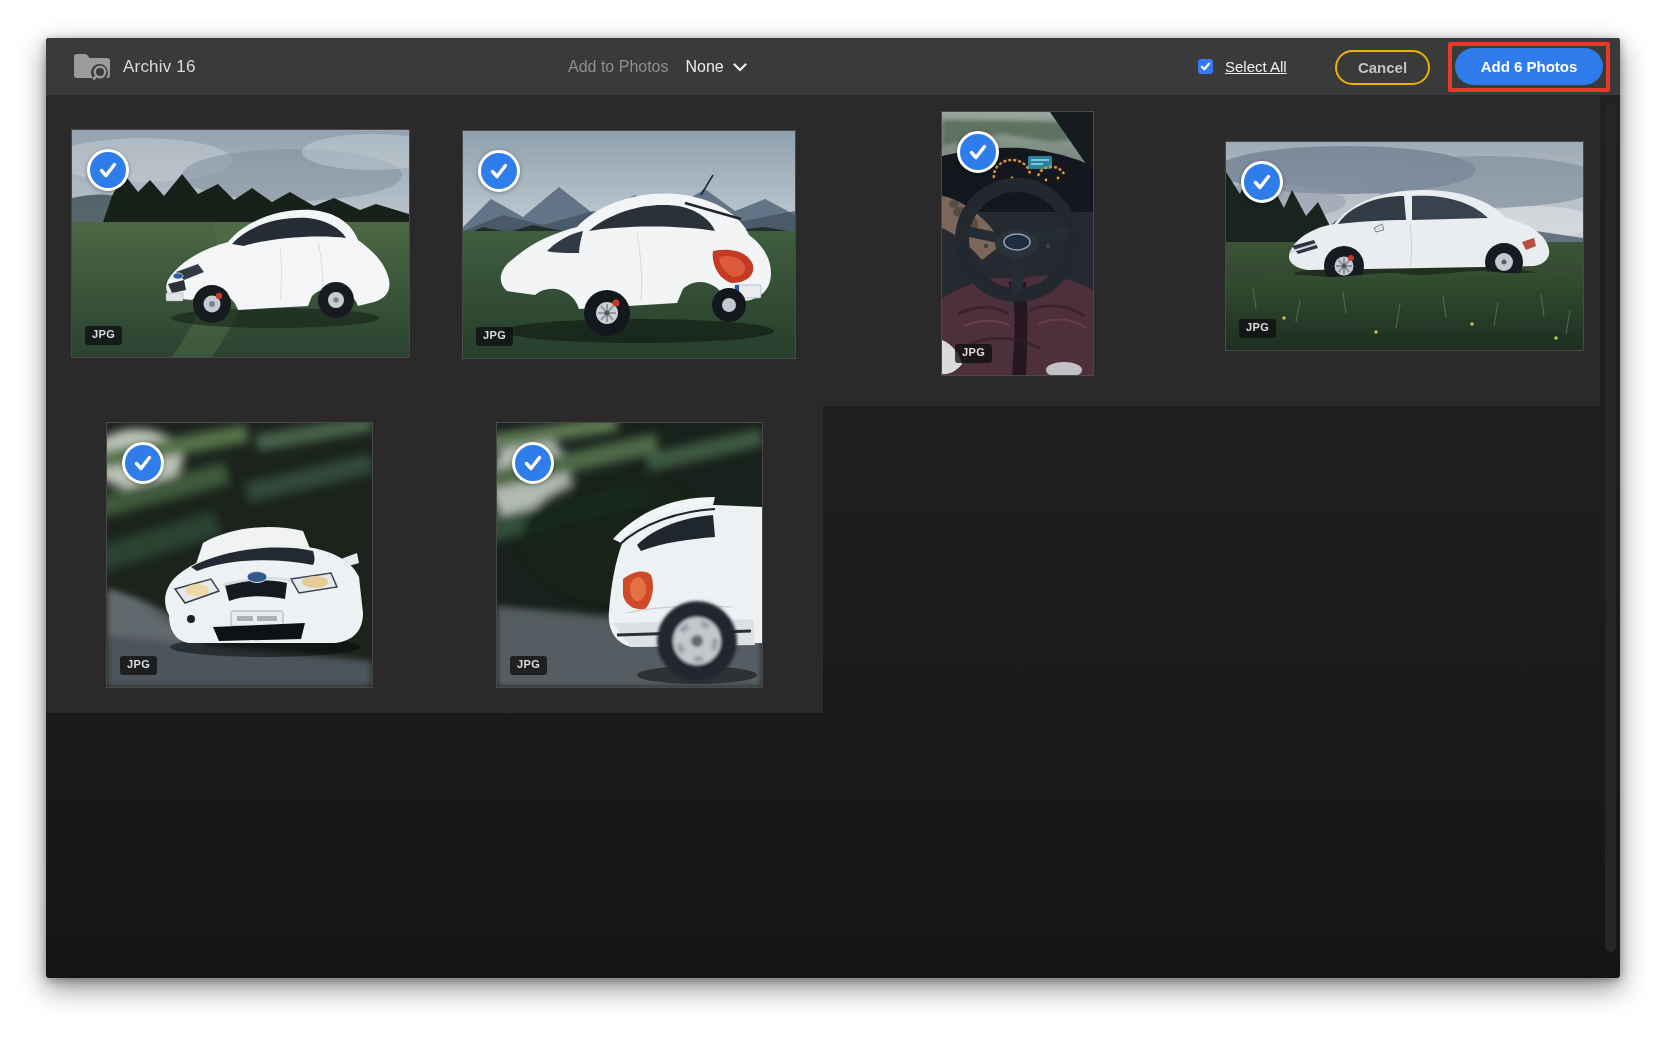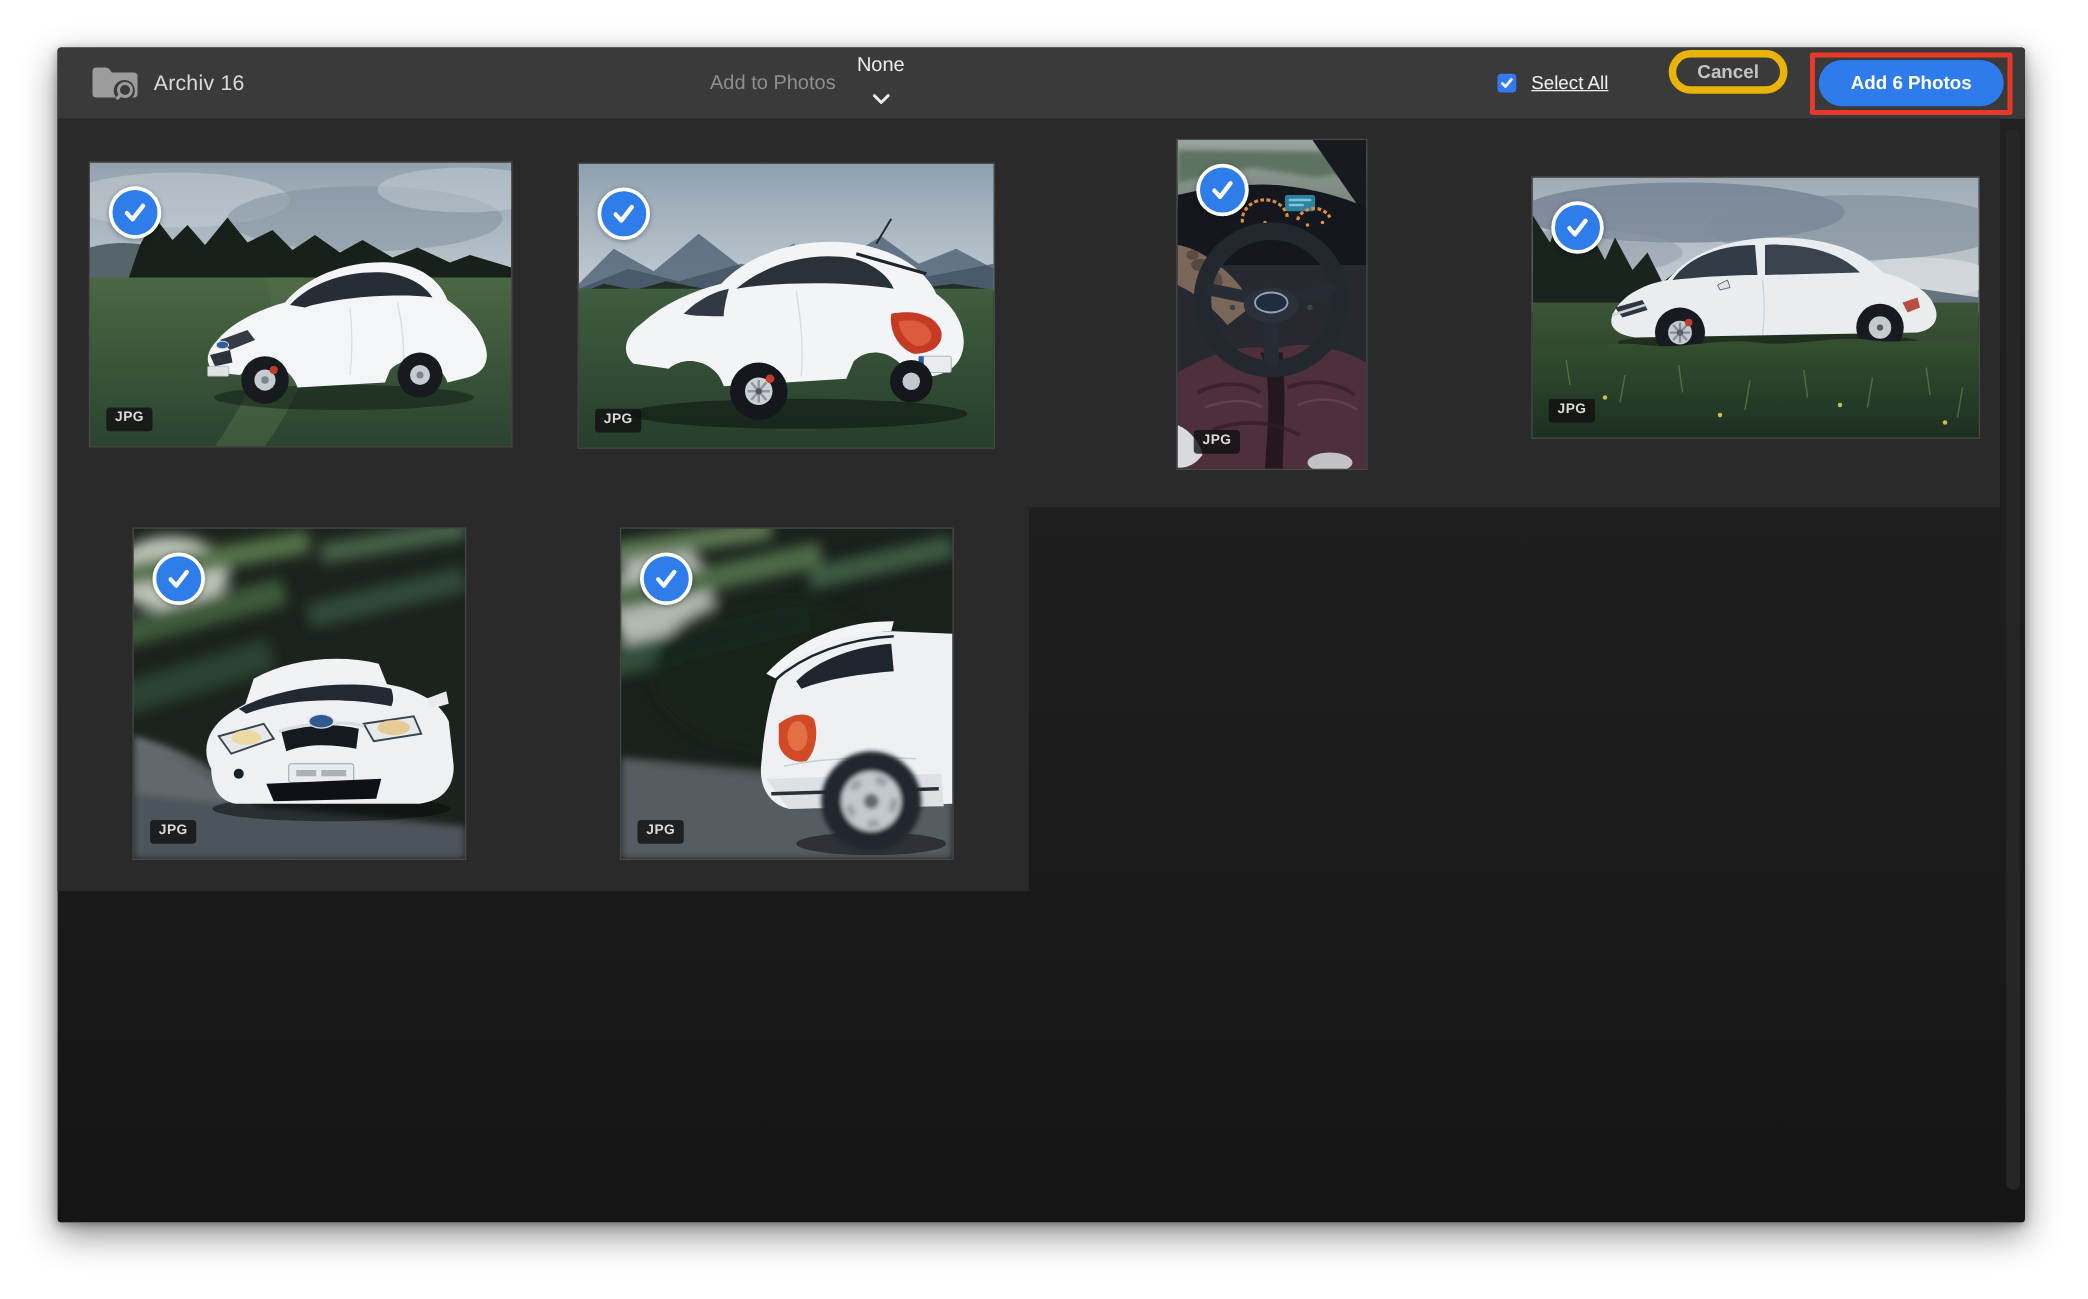--- a/index.html
+++ b/index.html
@@ -9,26 +9,26 @@
   .dialog{position:absolute;left:46px;top:38px;width:1574px;height:940px;
     background:linear-gradient(180deg,#212121 0%,#1d1d1d 55%,#151515 100%);
     border-radius:3px;box-shadow:0 10px 28px rgba(0,0,0,.45),0 2px 8px rgba(0,0,0,.3);}
 
   
   .hdr{position:absolute;left:0;top:0;width:100%;height:57px;background:#3a3a3a;border-radius:3px 3px 0 0;}
   .hdr-left{position:absolute;left:26px;top:0;height:57px;display:flex;align-items:center;gap:11px;}
   .title{font-size:17px;color:#dadada;letter-spacing:.2px;}
   .album-group{position:absolute;left:522px;top:0;height:57px;display:flex;align-items:center;gap:17px;}
   .album-label{font-size:16px;color:#8f8f8f;}
-  .album-dd{display:flex;align-items:center;gap:9px;cursor:pointer;flex-direction:column;}
+  .album-dd{display:flex;align-items:center;gap:9px;cursor:pointer;}
   .album-value{font-size:16px;color:#ececec;}
   .select-group{position:absolute;left:1152px;top:0;height:57px;display:flex;align-items:center;gap:12px;}
   .checkbox{width:15px;height:15px;border-radius:3px;background:#3478f6;display:flex;align-items:center;justify-content:center;cursor:pointer;}
   .select-label{font-size:15px;color:#f0f0f0;font-weight:500;text-decoration:underline;}
-  .btn-cancel{position:absolute;left:1289px;top:2px;width:95px;height:35px;border:6px solid #eab308;
+  .btn-cancel{position:absolute;left:1289px;top:12px;width:95px;height:35px;border:2px solid #eab308;
     border-radius:18px;box-sizing:border-box;display:flex;align-items:center;justify-content:center;
     color:#c4c4c4;font-size:15px;font-weight:700;cursor:pointer;background:transparent;}
   .btn-add{position:absolute;left:1409px;top:10px;width:148px;height:37px;background:#2e7ceb;
     border-radius:19px;display:flex;align-items:center;justify-content:center;color:#ffffff;
     font-size:15px;font-weight:700;cursor:pointer;}
   .annotation{position:absolute;left:1402px;top:4px;width:162px;height:50px;border:4px solid #e8392a;
     border-radius:2px;box-sizing:border-box;pointer-events:none;z-index:20;}
 
   
   .row-bg{position:absolute;background:#2a2a2a;}

